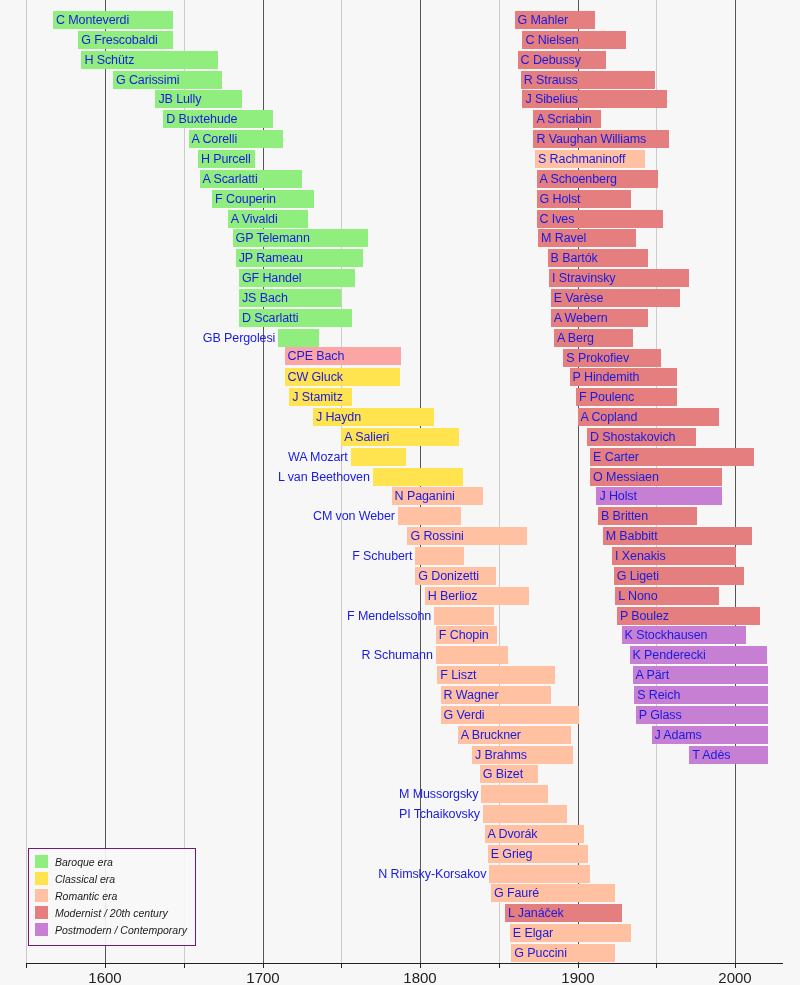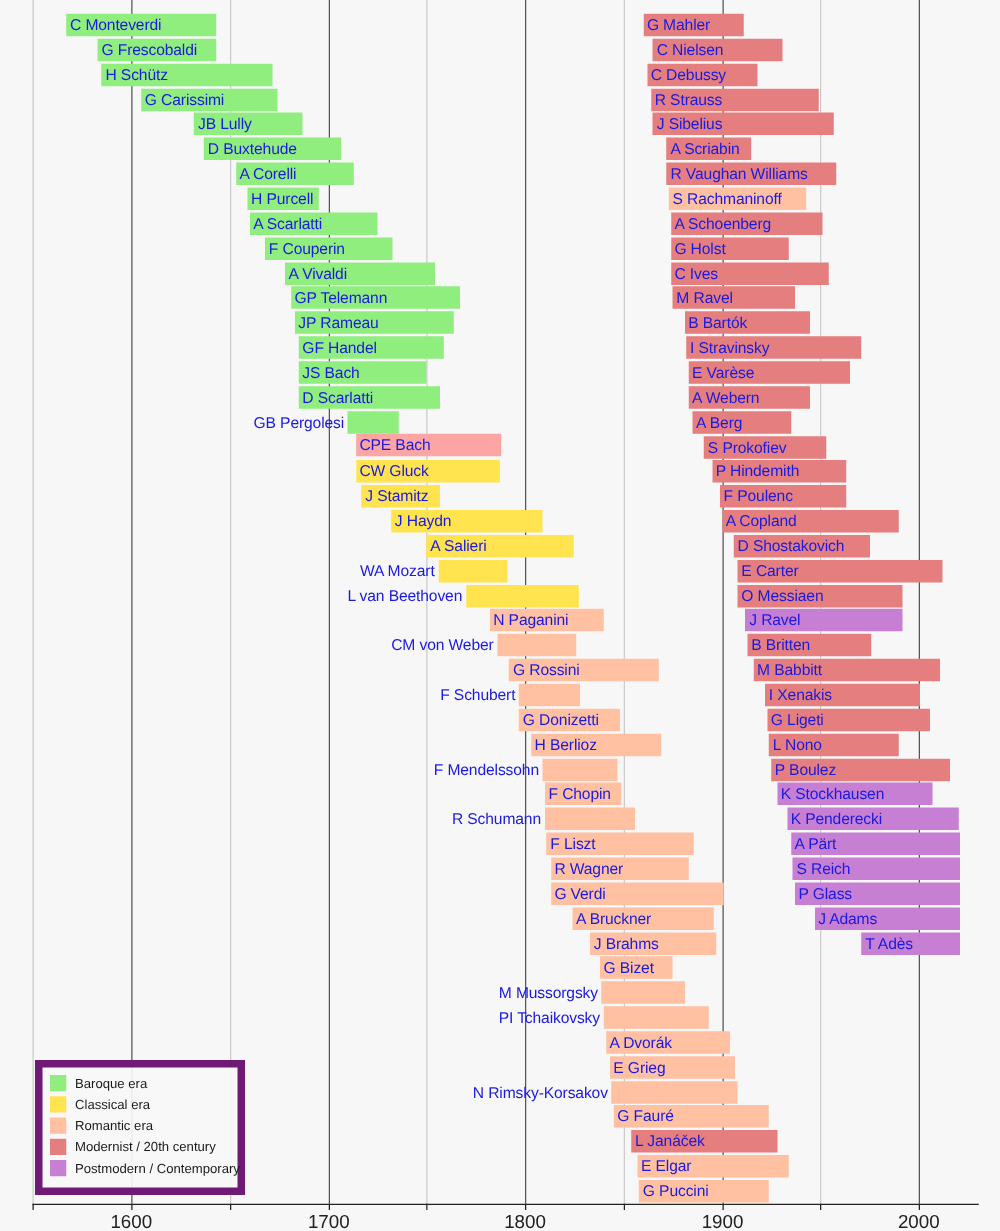--- a/index.html
+++ b/index.html
@@ -79,22 +79,23 @@
   .bar-label.outside {
     left: auto;
     right: calc(100% + 3px);
   }
   .legend {
     position: absolute;
     left: 28px;
     width: 168px;
     box-sizing: border-box;
     background: rgba(247,247,247,0.92);
-    border: 6px solid #701a75;
+    border: 1px solid #701a75;
     padding: 5px 6px 6px 6px;
+    font-style: italic;
   }
   .legend-row {
     display: flex;
     align-items: center;
     height: 16px;
     margin-bottom: 1px;
   }
   .legend-swatch {
     width: 13px;
     height: 13px;
@@ -145,21 +146,21 @@
       </div>
       <div class="bar" style="left: 197.9px; width: 56.7px; top: 150px; background: rgb(144, 238, 127);">
         <span class="bar-label">H Purcell</span>
       </div>
       <div class="bar" style="left: 199.5px; width: 102.4px; top: 169.8px; background: rgb(144, 238, 127);">
         <span class="bar-label">A Scarlatti</span>
       </div>
       <div class="bar" style="left: 212.1px; width: 102.4px; top: 189.7px; background: rgb(144, 238, 127);">
         <span class="bar-label">F Couperin</span>
       </div>
-      <div class="bar" style="left: 227.8px; width: 120px; top: 209.5px; background: rgb(144, 238, 127);">
+      <div class="bar" style="left: 227.8px; width: 80px; top: 209.5px; background: rgb(144, 238, 127);">
         <span class="bar-label">A Vivaldi</span>
       </div>
       <div class="bar" style="left: 232.6px; width: 135.4px; top: 229.4px; background: rgb(144, 238, 127);">
         <span class="bar-label">GP Telemann</span>
       </div>
       <div class="bar" style="left: 235.7px; width: 127.6px; top: 249.2px; background: rgb(144, 238, 127);">
         <span class="bar-label">JP Rameau</span>
       </div>
       <div class="bar" style="left: 238.9px; width: 116.5px; top: 269.1px; background: rgb(144, 238, 127);">
         <span class="bar-label">GF Handel</span>
@@ -332,21 +333,21 @@
       <div class="bar" style="left: 587px; width: 108.7px; top: 427.9px; background: rgb(229, 127, 127);">
         <span class="bar-label">D Shostakovich</span>
       </div>
       <div class="bar" style="left: 590.1px; width: 163.8px; top: 447.7px; background: rgb(229, 127, 127);">
         <span class="bar-label">E Carter</span>
       </div>
       <div class="bar" style="left: 590.1px; width: 132.3px; top: 467.6px; background: rgb(229, 127, 127);">
         <span class="bar-label">O Messiaen</span>
       </div>
       <div class="bar" style="left: 596.4px; width: 126px; top: 487.4px; background: rgb(199, 127, 212);">
-        <span class="bar-label">J Ravel</span>
+        <span class="bar-label">J Holst</span>
       </div>
       <div class="bar" style="left: 598px; width: 99.2px; top: 507.3px; background: rgb(229, 127, 127);">
         <span class="bar-label">B Britten</span>
       </div>
       <div class="bar" style="left: 602.7px; width: 149.6px; top: 527.1px; background: rgb(229, 127, 127);">
         <span class="bar-label">M Babbitt</span>
       </div>
       <div class="bar" style="left: 612.1px; width: 124.4px; top: 547px; background: rgb(229, 127, 127);">
         <span class="bar-label">I Xenakis</span>
       </div>

